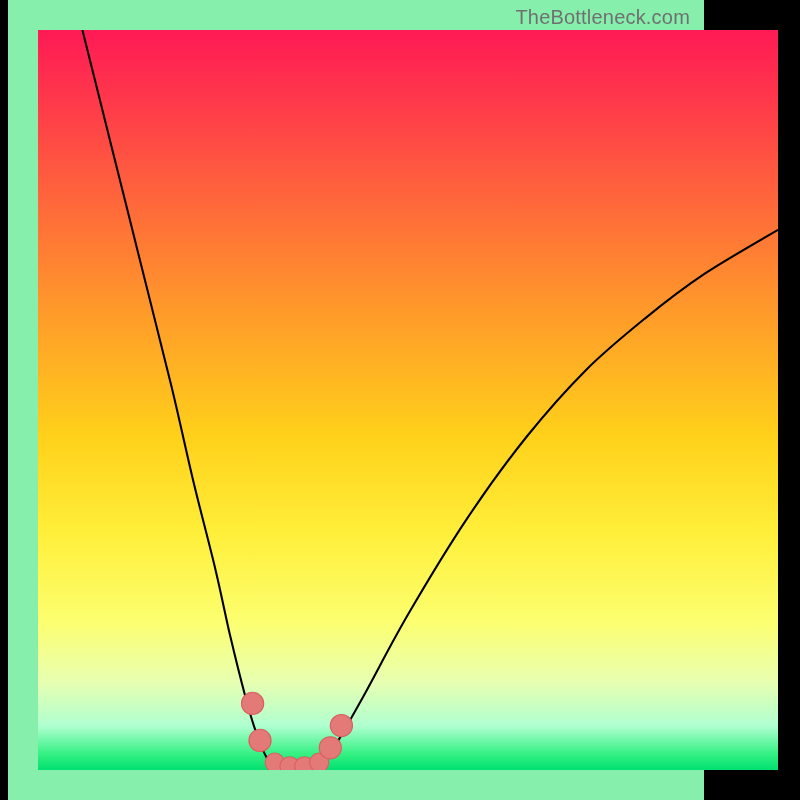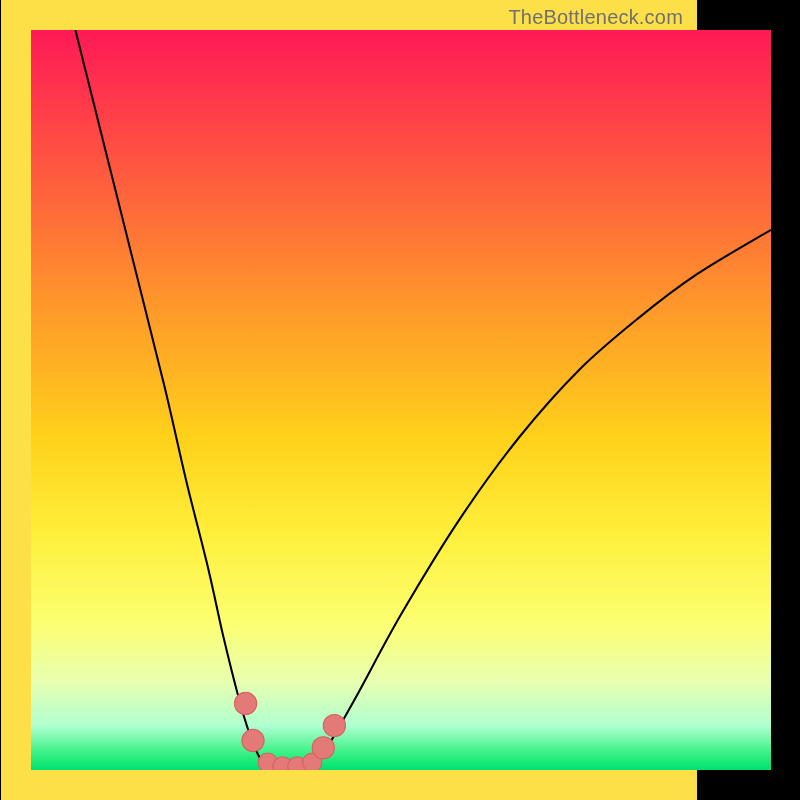--- a/index.html
+++ b/index.html
@@ -6,25 +6,25 @@
     margin: 0;
     padding: 0;
     width: 800px;
     height: 800px;
     background: #000;
     overflow: hidden;
     font-family: Arial, Helvetica, sans-serif;
   }
   .frame {
     position: absolute;
-    left: 1px;
+    left: 8px;
     top: 0;
     width: 696px;
     height: 800px;
-    background: #fde047;
+    background: #86efac;
   }
   .plot-area {
     position: absolute;
     left: 30px;
     top: 30px;
     width: 740px;
     height: 740px;
     overflow: hidden;
   }
   .gradient-bg {

